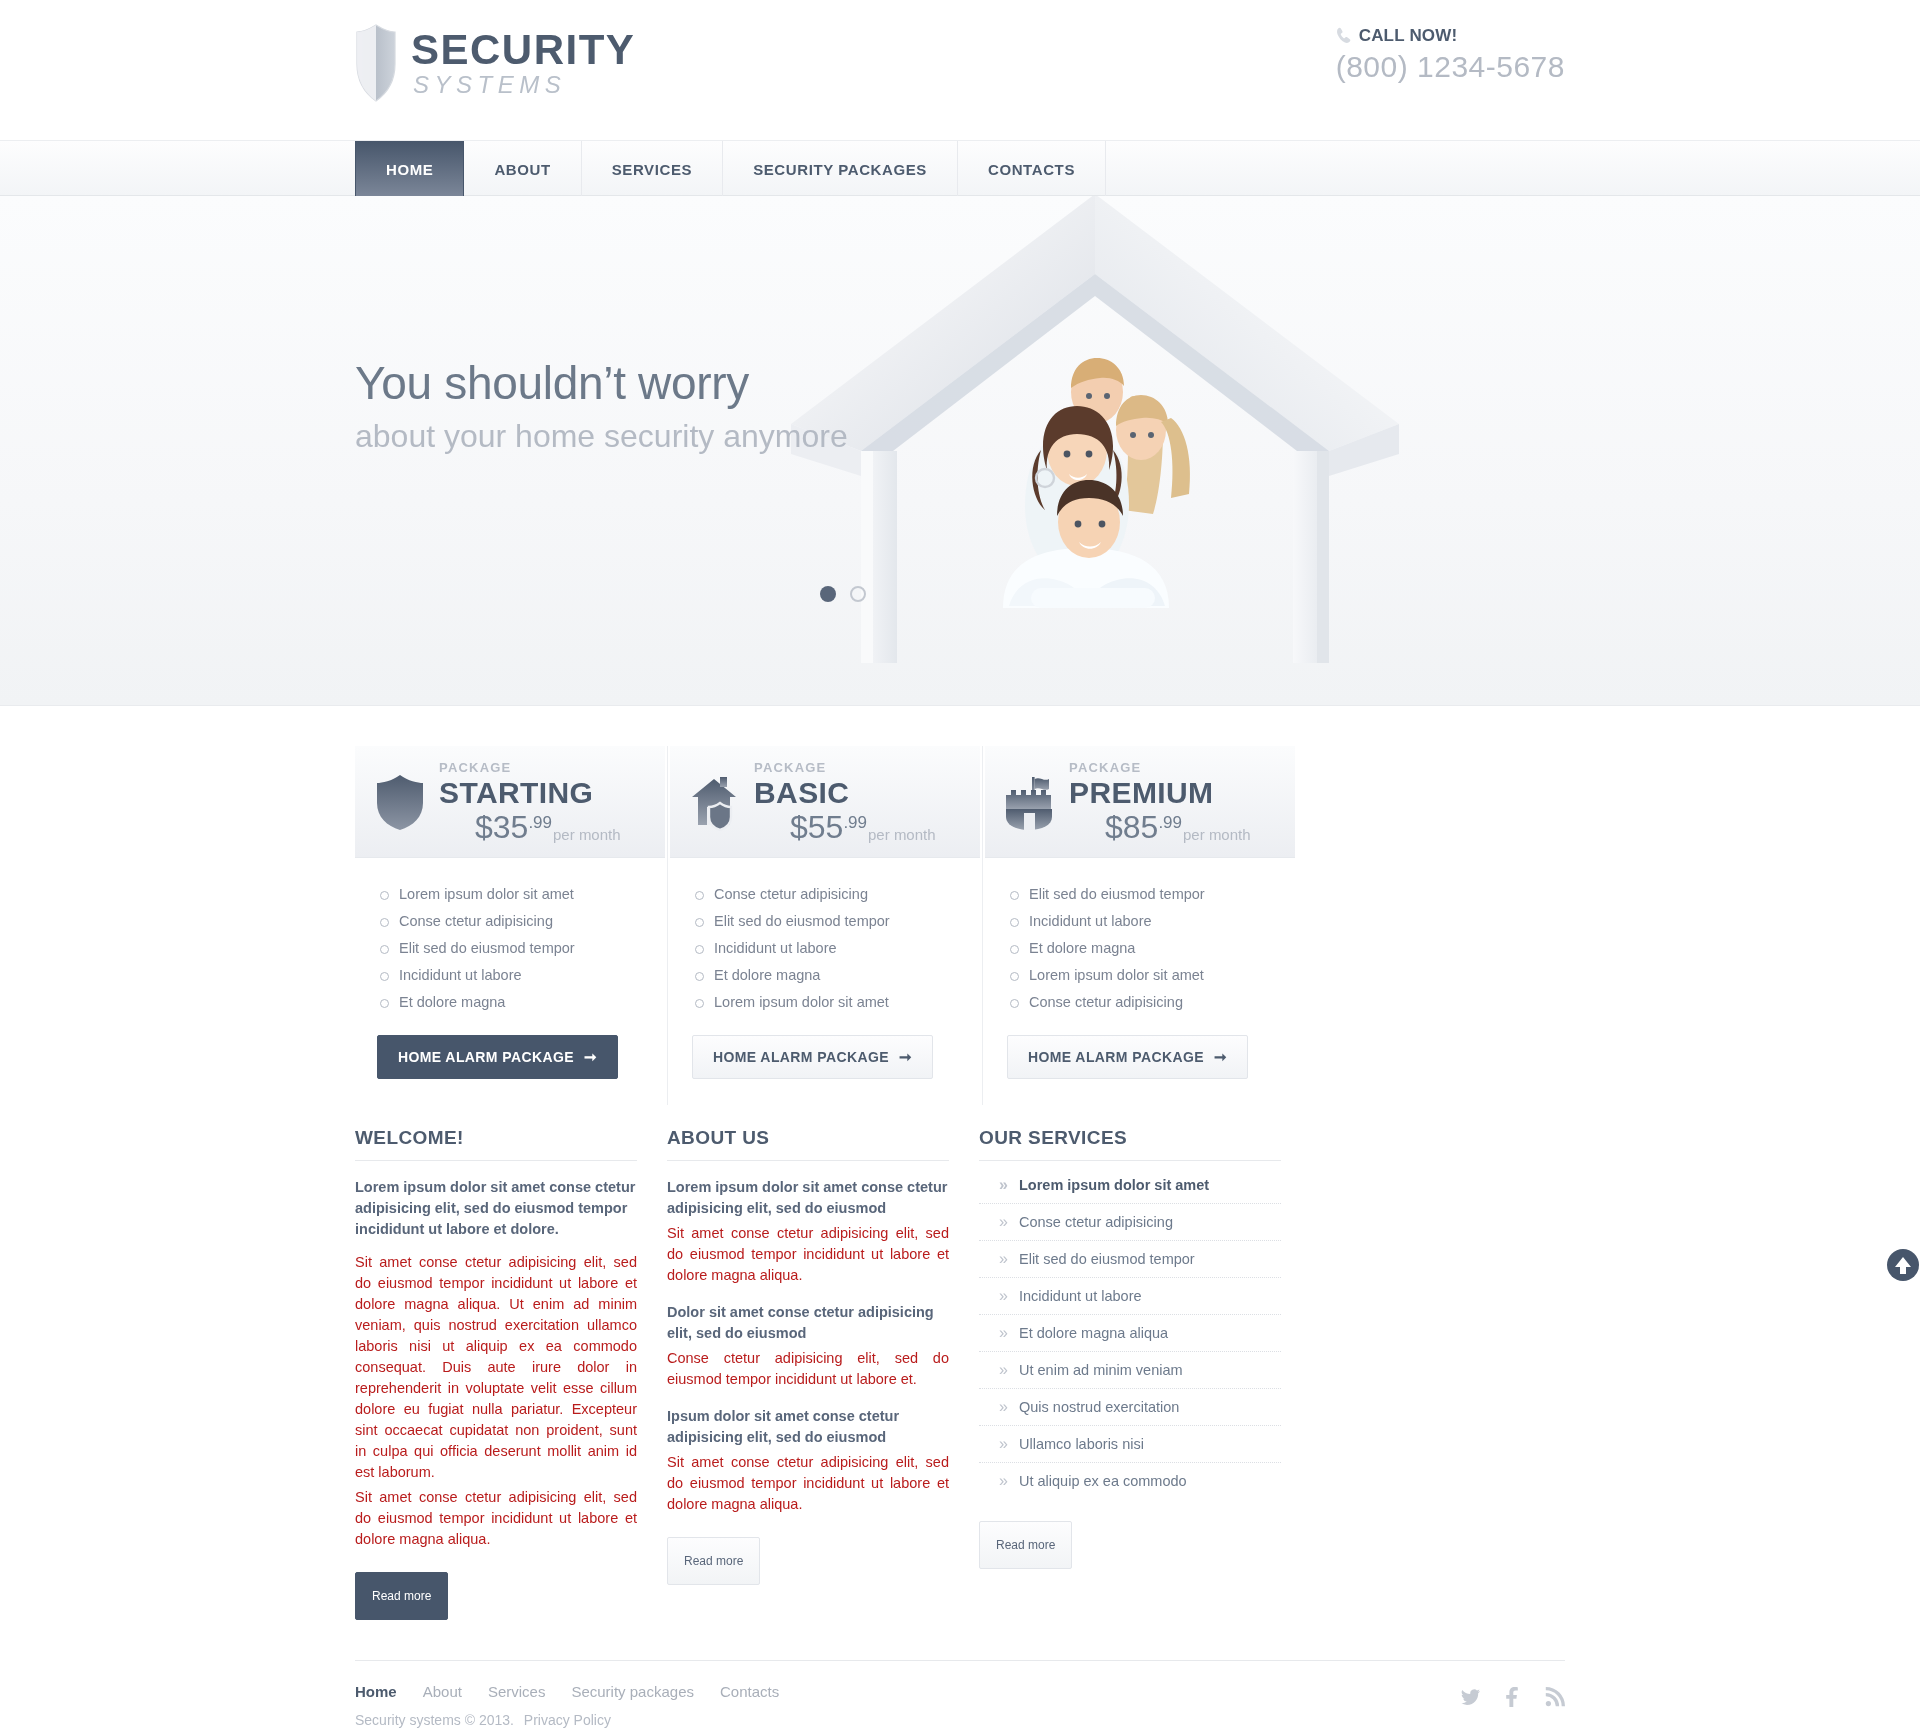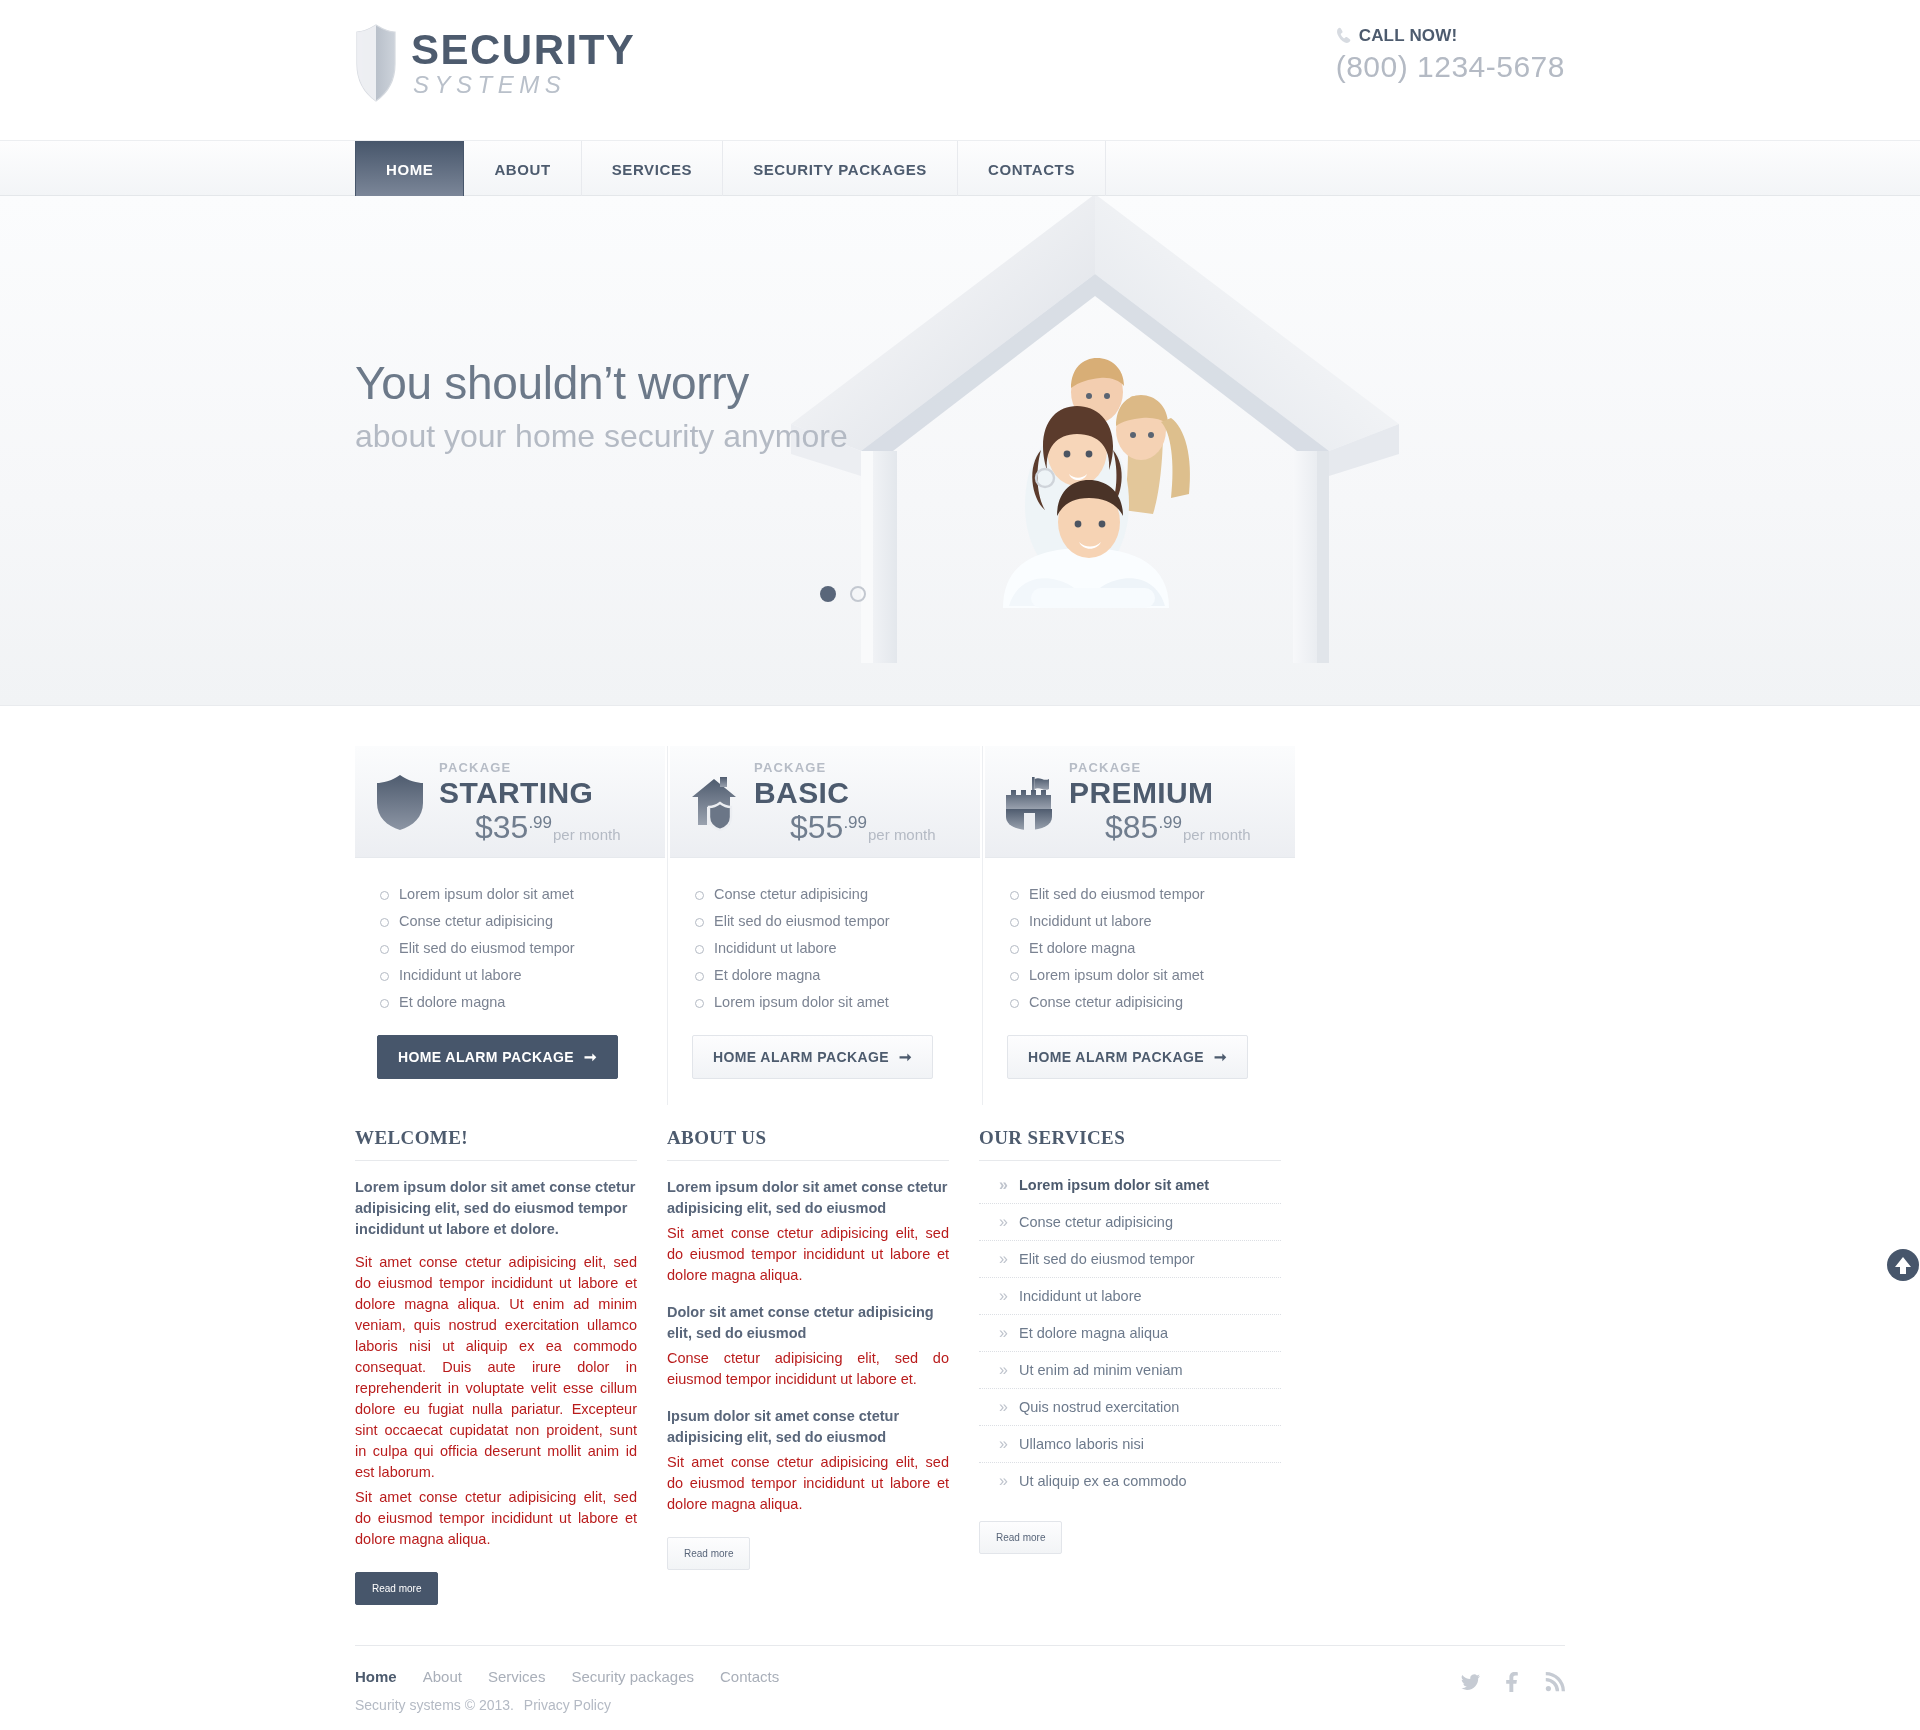--- a/index.html
+++ b/index.html
@@ -151,21 +151,21 @@
   .arrow-glyph { font-size: 15px; line-height: 1; }
 
   .pkg-sep { width: 1px; background: #eceef1; margin: 0; align-self: stretch;}
 
   
   .cols { width: 1210px; margin: 22px auto 0; display: flex; gap: 2px; }
   .col { width: 310px; padding-right: 28px; }
   .col.svc { width: 330px; }
   .col-title {
     font-size: 19px; font-weight: bold; color: #4d5b6e; letter-spacing: .4px;
-    padding-bottom: 11px; border-bottom: 1px solid #e7e9ec; font-family: Liberation Serif, serif;
+    padding-bottom: 11px; border-bottom: 1px solid #e7e9ec;
   }
   .p-strong {
     font-size: 14.5px; font-weight: bold; color: #59667a; line-height: 1.45;
     margin-top: 16px;
   }
   .p-muted {
     font-size: 14.5px; color: #b91c1c; line-height: 1.45; margin-top: 12px;
     text-align: justify;
   }
   .p-muted.tight { margin-top: 4px; }
@@ -179,21 +179,21 @@
   }
   .svc-list li:last-child { border-bottom: none; }
   .svc-list li.first { font-weight: bold; color: #4d5b6e; }
   .svc-list li::before {
     content: "\00BB"; position: absolute; left: 20px; top: 9px;
     color: #bfc4cd; font-size: 16px;
   }
 
   .readmore-row { margin-top: 22px; }
   .btn-read {
-    display: inline-block; font-size: 10px; padding: 10px 16px;
+    display: inline-block; font-size: 12px; padding: 16px 16px;
     cursor: pointer; border-radius: 2px;
   }
   .btn-read.dark { background: #47566b; color: #fff; border: 1px solid #47566b; }
   .btn-read.light {
     background: linear-gradient(to bottom, #fdfdfe, #f2f4f6);
     color: #59667a; border: 1px solid #e2e5ea;
   }
 
   .totop {
     position: absolute; right: 0px; top: 1248px;

